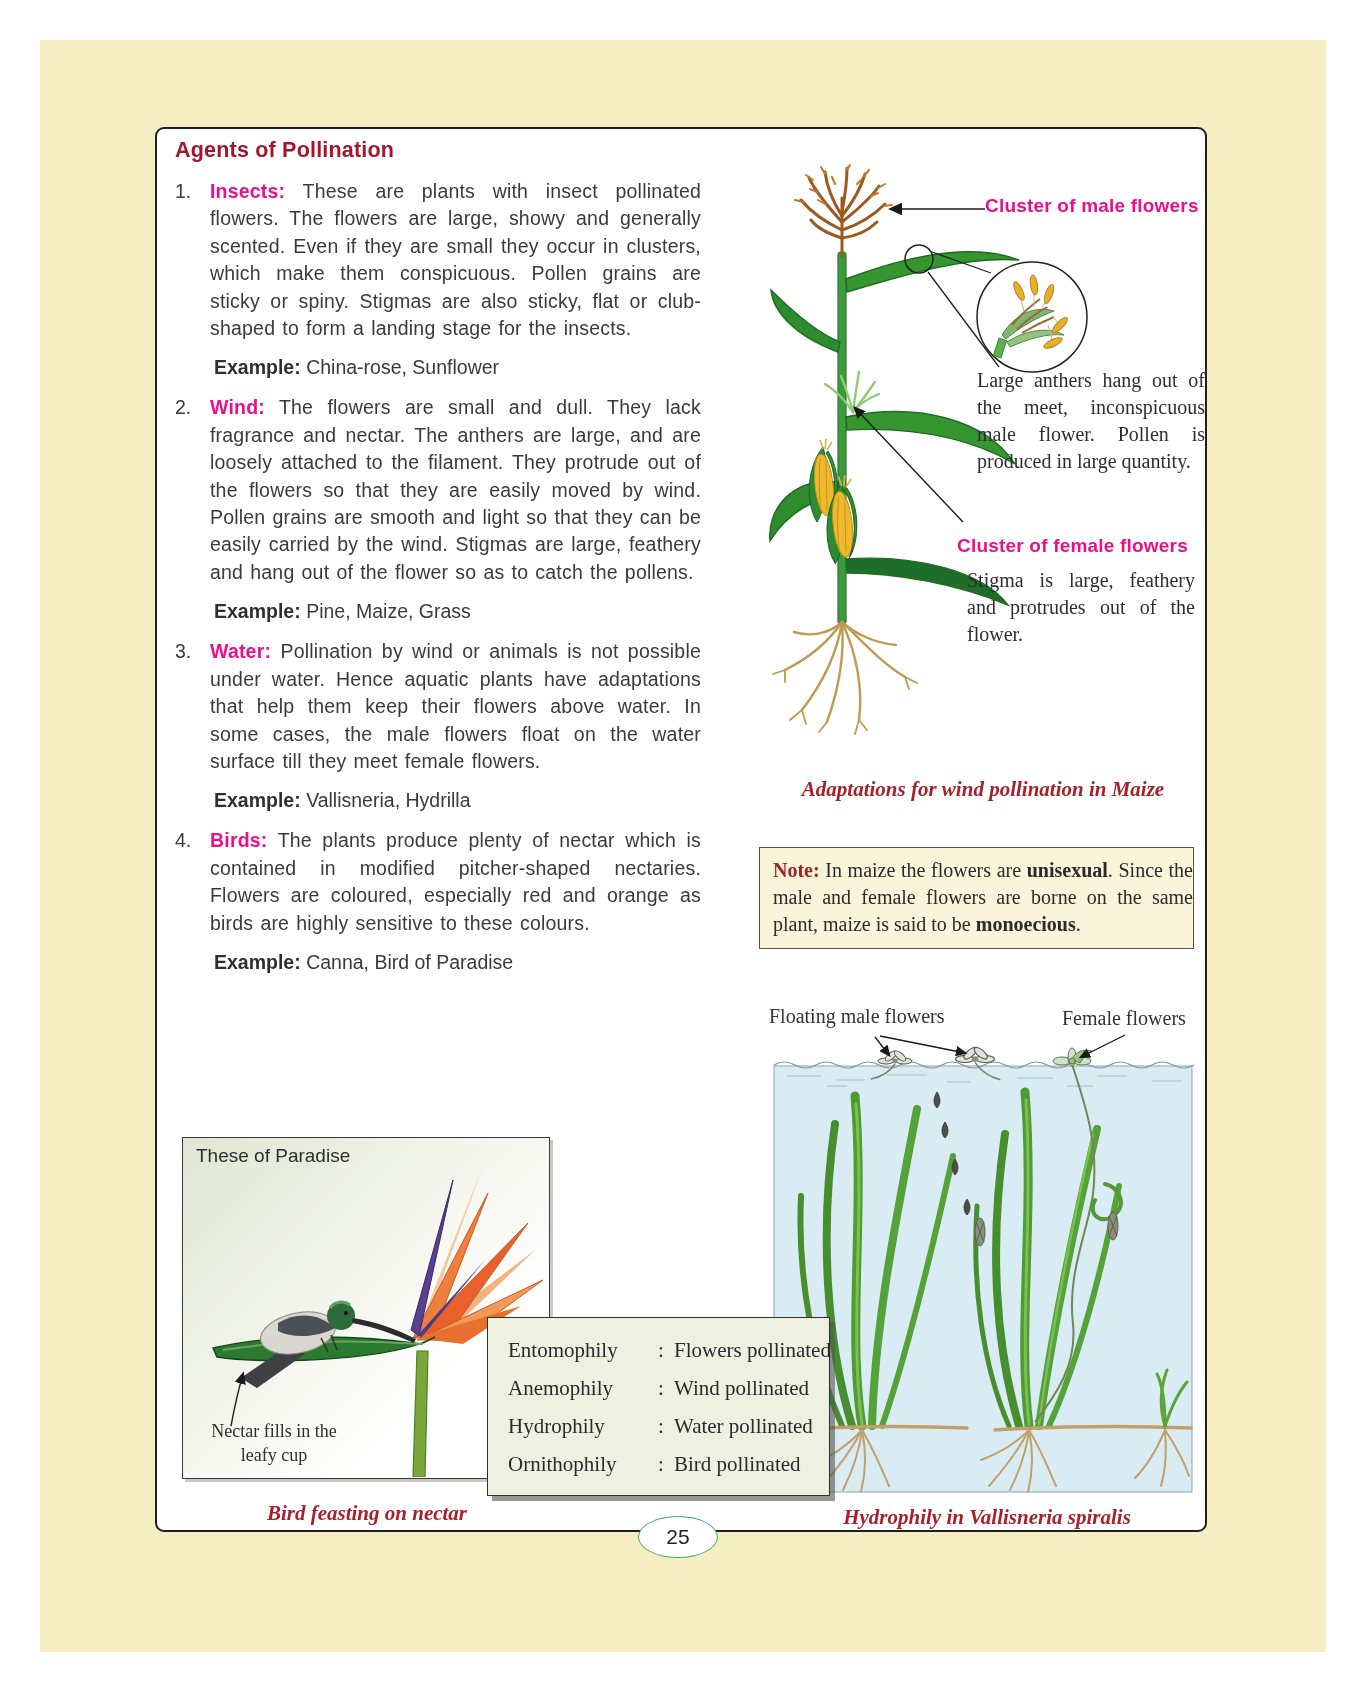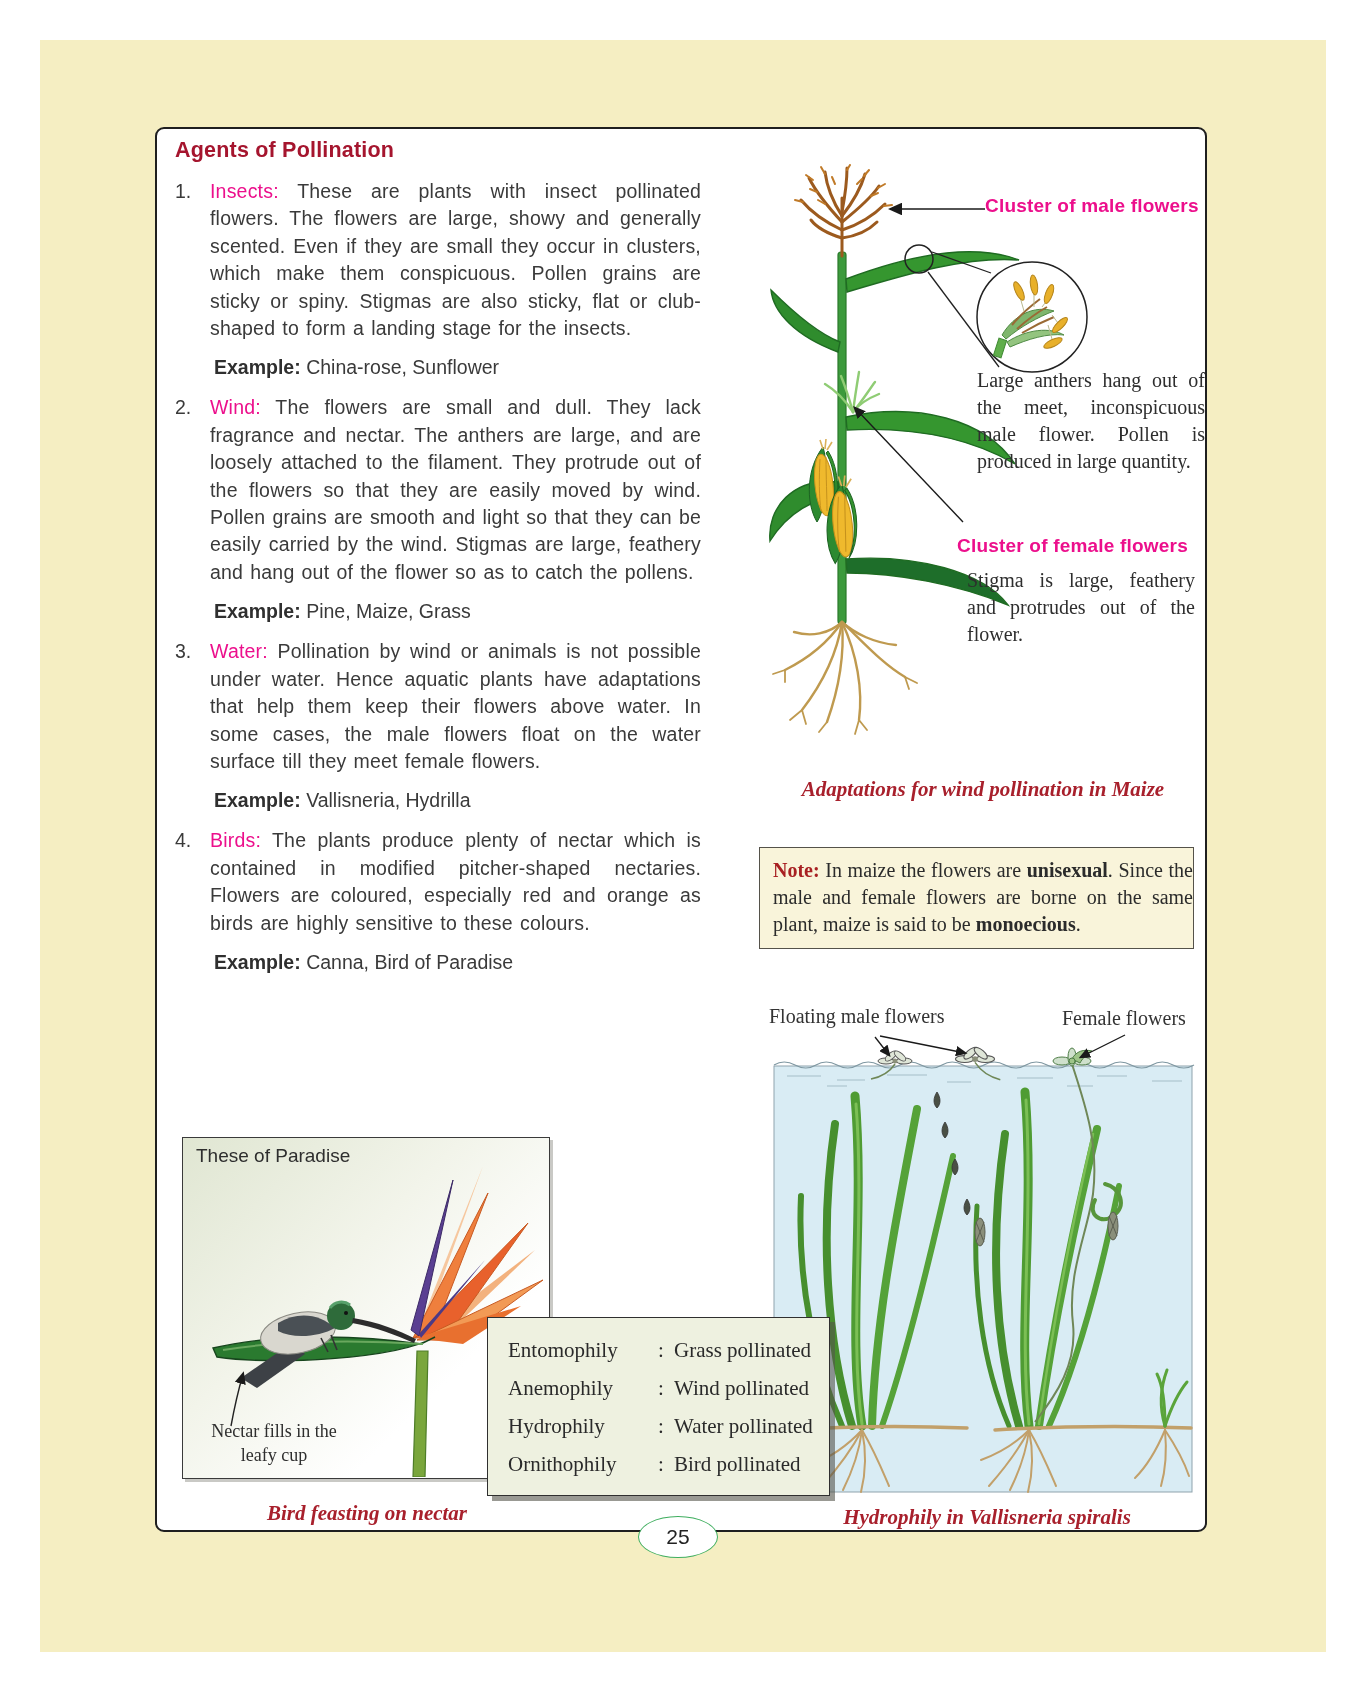--- a/index.html
+++ b/index.html
@@ -5,21 +5,21 @@
   html,body{margin:0;padding:0;}
   .page{position:relative;width:1366px;height:1690px;background:#ffffff;font-family:"Liberation Sans",sans-serif;color:#3a3a3a;overflow:hidden;}
   .page-bg{position:absolute;left:40px;top:40px;width:1286px;height:1612px;background:#f5eec2;}
   .content-box{position:absolute;left:155px;top:127px;width:1052px;height:1405px;background:#ffffff;border:2px solid #1f1f1f;border-radius:9px;box-sizing:border-box;}
   
   .leftcol{position:absolute;left:14px;top:9px;width:530px;}
   .heading{font-size:21.5px;font-weight:bold;color:#a5152e;margin:0 0 15px 4px;letter-spacing:.2px;}
   .item{display:flex;margin:0 0 12px 0;}
   .item .num{width:39px;flex:none;font-size:19.5px;line-height:27.4px;padding-left:4px;box-sizing:border-box;}
   .item .itext{flex:1;font-size:19.5px;line-height:27.4px;text-align:justify;letter-spacing:.2px;word-spacing:1.5px;}
-  .term{font-weight:normal;color:#ec0f8c;}
+  .term{font-weight:bold;color:#ec0f8c;}
   .example{margin:2px 0 14px 43px;font-size:19.5px;line-height:26px;}
   .exlabel{font-weight:bold;color:#2f2f2f;}
   
   .abs{position:absolute;}
   .lbl-pink{font-size:19px;font-weight:bold;color:#ec0f8c;letter-spacing:.2px;white-space:nowrap;z-index:4;}
   .serif-desc{font-family:"Liberation Serif",serif;font-size:20px;line-height:27px;color:#2e2e2e;text-align:justify;z-index:4;}
   .fig-caption{font-family:"Liberation Serif",serif;font-size:21px;font-weight:bold;font-style:italic;color:#a8202c;text-align:center;z-index:4;}
   .note-box{left:602px;top:718px;width:435px;background:#f9f4da;border:1.2px solid #55524a;box-sizing:border-box;padding:9px 0 10px 13px;font-family:"Liberation Serif",serif;font-size:20px;line-height:27px;color:#2b2b2b;text-align:justify;z-index:3;}
   .note-lab{font-weight:bold;color:#a82022;}
   .note-b{font-weight:bold;}
@@ -342,21 +342,21 @@
       <div class="bird-label">These of Paradise</div>
       <div class="nectar-label">
         <div>Nectar fills in the</div>
         <div>leafy cup</div>
       </div>
     </div>
 
     <div class="abs fig-caption" style="left:25px;top:1372px;width:370px;">Bird feasting on nectar</div>
 
     <div class="abs glossary">
-      <div class="g-row"><span class="g-term">Entomophily</span><span class="g-sep">:</span><span>Grass pollinated</span></div>
+      <div class="g-row"><span class="g-term">Entomophily</span><span class="g-sep">:</span><span>Flowers pollinated</span></div>
       <div class="g-row"><span class="g-term">Anemophily</span><span class="g-sep">:</span><span>Wind pollinated</span></div>
       <div class="g-row"><span class="g-term">Hydrophily</span><span class="g-sep">:</span><span>Water pollinated</span></div>
       <div class="g-row"><span class="g-term">Ornithophily</span><span class="g-sep">:</span><span>Bird pollinated</span></div>
     </div>
 
   </div>
 
   <div class="page-oval">
       <span>25</span>
     </div>

